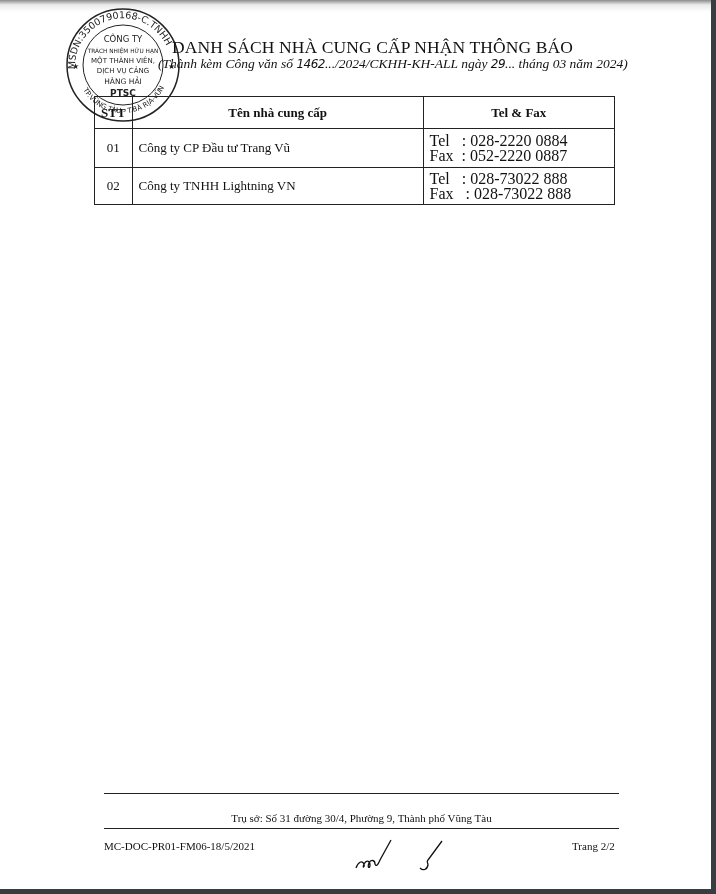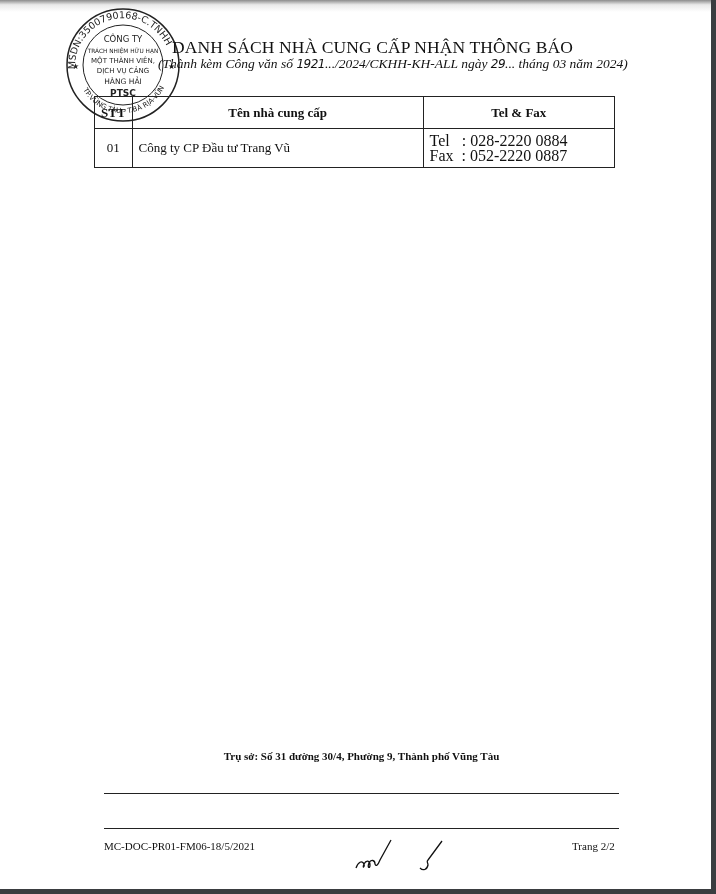--- a/index.html
+++ b/index.html
@@ -48,43 +48,51 @@
       <text x="59" y="47" font-size="5.8">TRÁCH NHIỆM HỮU HẠN</text>
       <text x="59" y="57" font-size="7">MỘT THÀNH VIÊN,</text>
       <text x="59" y="67" font-size="7">DỊCH VỤ CẢNG</text>
       <text x="59" y="78" font-size="7.5">HÀNG HẢI</text>
       <text x="59" y="90" font-size="9" font-weight="bold">PTSC</text>
     </g>
   </svg>
 
   <div class="title">DANH SÁCH NHÀ CUNG CẤP NHẬN THÔNG BÁO</div>
   <div class="subtitle">
-    <span>(Thành kèm Công văn số </span><span class="hand">1921</span><span>.../2024/CKHH-KH-ALL ngày </span><span class="hand">29</span><span>... tháng 03 năm 2024)</span>
+    <span>(Thành kèm Công văn số </span><span class="hand">1462</span><span>.../2024/CKHH-KH-ALL ngày </span><span class="hand">29</span><span>... tháng 03 năm 2024)</span>
   </div>
 
   <table class="suppliers">
     <tbody>
         <tr>
       <th class="col-stt">STT</th>
       <th class="col-name">Tên nhà cung cấp</th>
       <th>Tel &amp; Fax</th>
     </tr>
     <tr class="r1">
       <td class="col-stt">01</td>
       <td>Công ty CP Đầu tư Trang Vũ</td>
       <td>
         <div class="contact">Tel   : 028-2220 0884</div>
         <div class="contact">Fax  : 052-2220 0887</div>
       </td>
     </tr>
+    <tr class="r2">
+      <td class="col-stt">02</td>
+      <td>Công ty TNHH Lightning VN</td>
+      <td>
+        <div class="contact">Tel   : 028-73022 888</div>
+        <div class="contact">Fax   : 028-73022 888</div>
+      </td>
+    </tr>
   </tbody>
     </table>
 
   <div class="footer-line" style="top:793px;"></div>
-  <div class="footer-text" style="top:750px;font-weight:bold;">Trụ sở: Số 31 đường 30/4, Phường 9, Thành phố Vũng Tàu</div>
+  <div class="footer-text" style="top:812px;">Trụ sở: Số 31 đường 30/4, Phường 9, Thành phố Vũng Tàu</div>
   <div class="footer-line" style="top:828px;"></div>
   <div class="doc-code">MC-DOC-PR01-FM06-18/5/2021</div>
   <div class="page-no">Trang 2/2</div>
 
   <svg class="sig" width="100" height="40" viewBox="0 0 100 40">
     <path d="M6 32 C8 26 12 24 14 28 C15 31 12 33 14 28 C16 24 20 24 20 29 C20 33 17 32 19 27 C21 23 25 24 25 28 C26 31 28 29 30 24 L41 4" fill="none" stroke="#111" stroke-width="1.3"></path>
     <path d="M70 32 C73 35 77 34 78 29 C78 26 76 26 78 24 L92 5" fill="none" stroke="#111" stroke-width="1.3"></path>
   </svg>
 </div>
 

